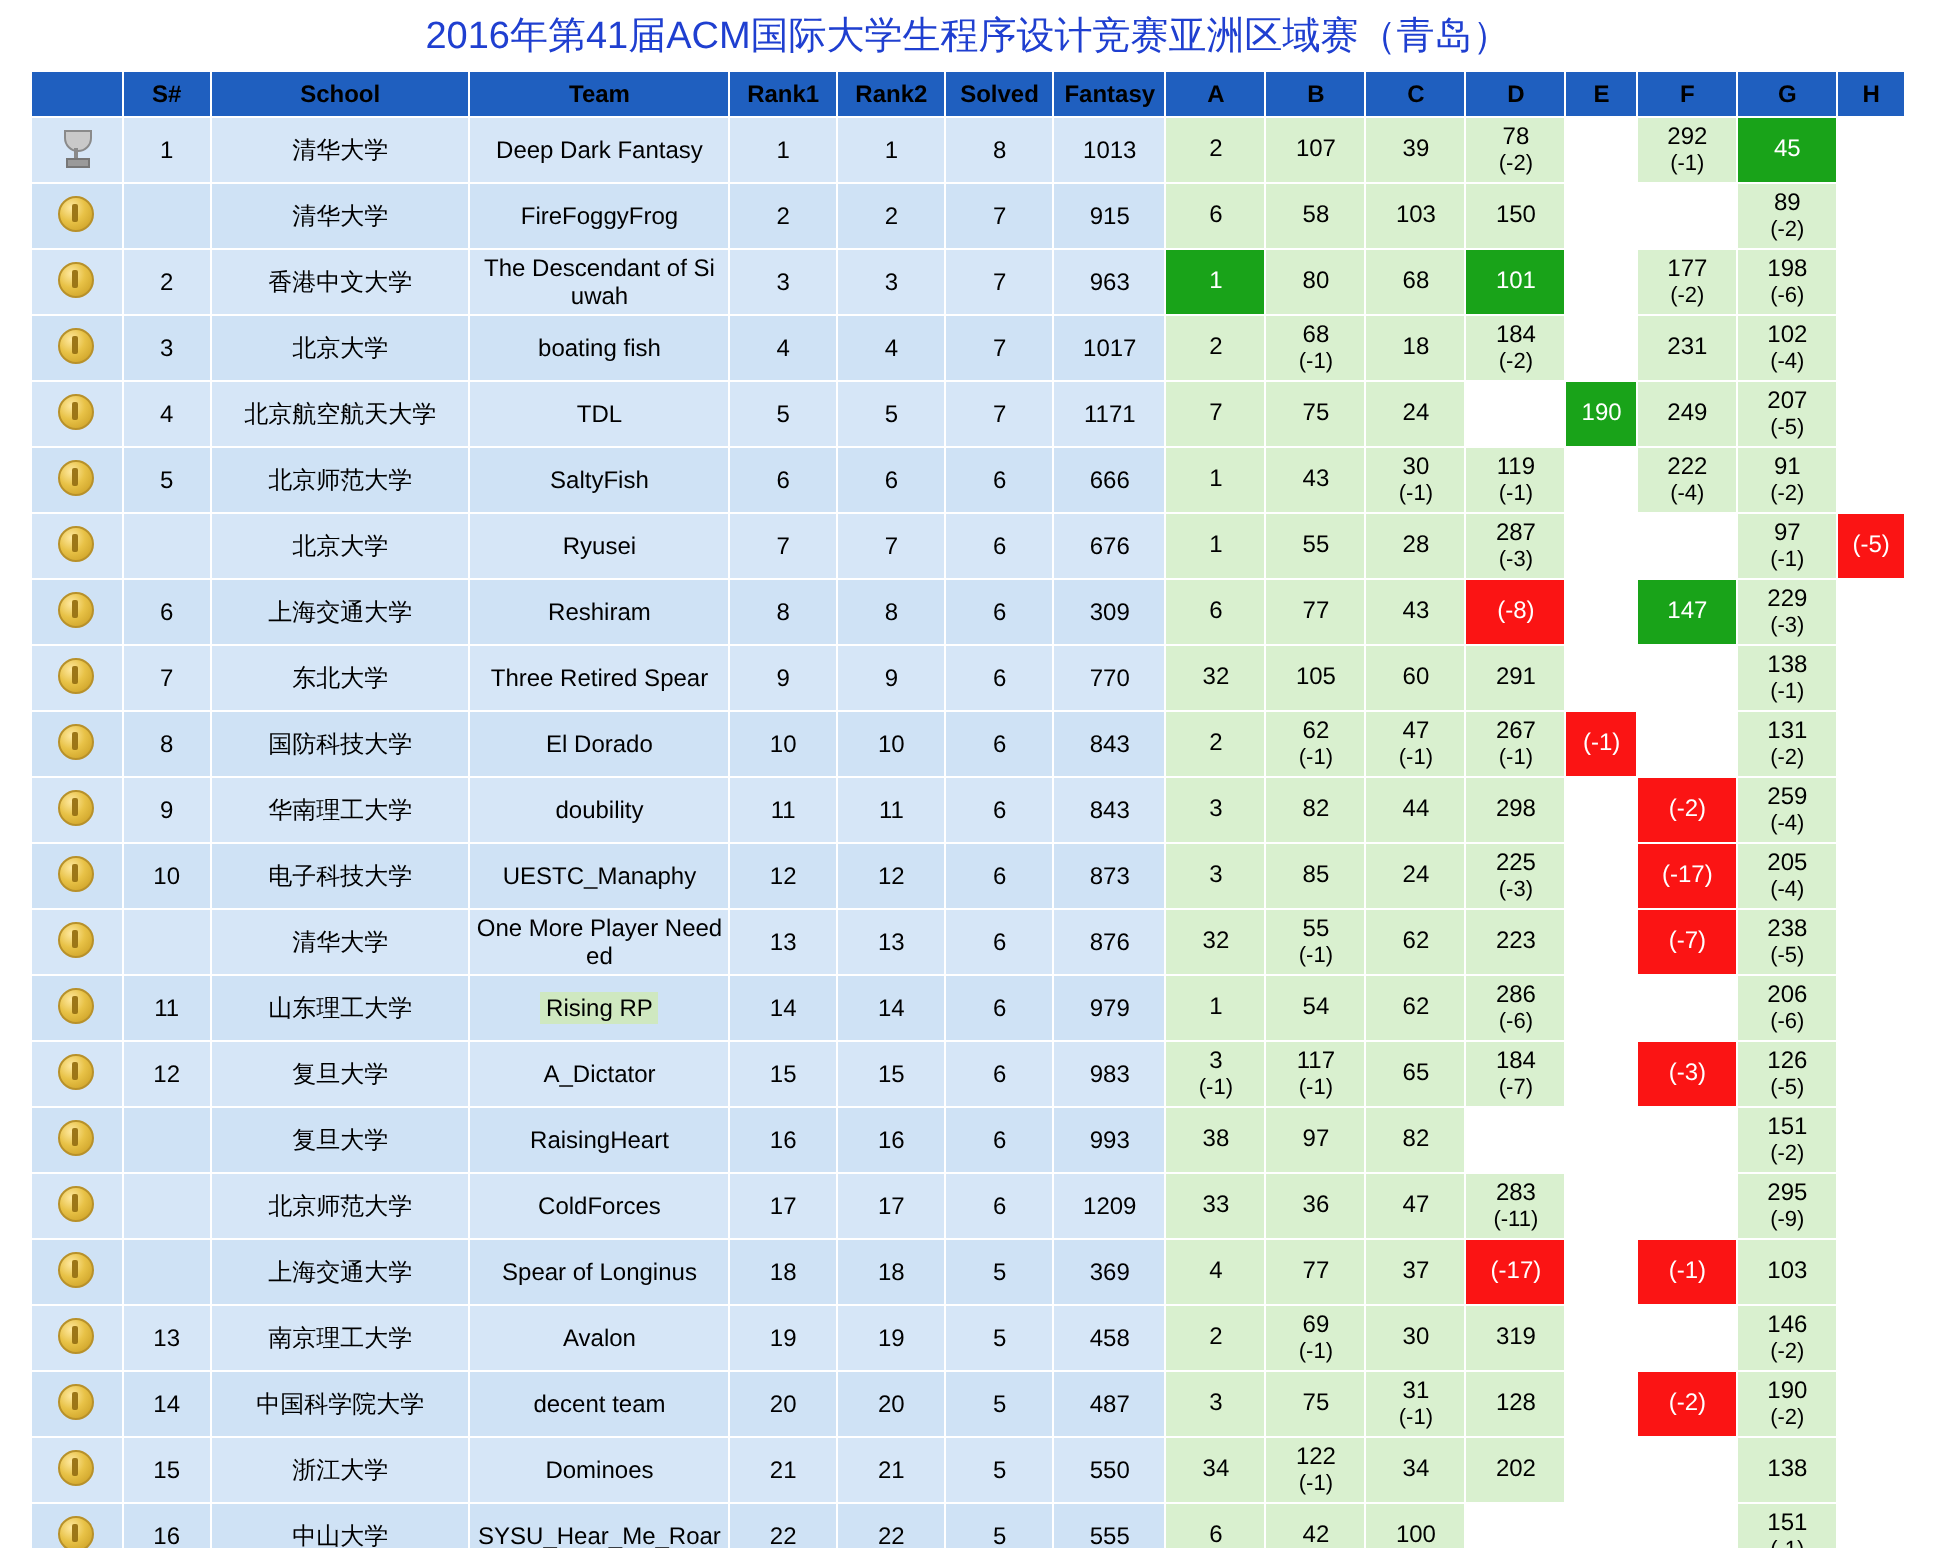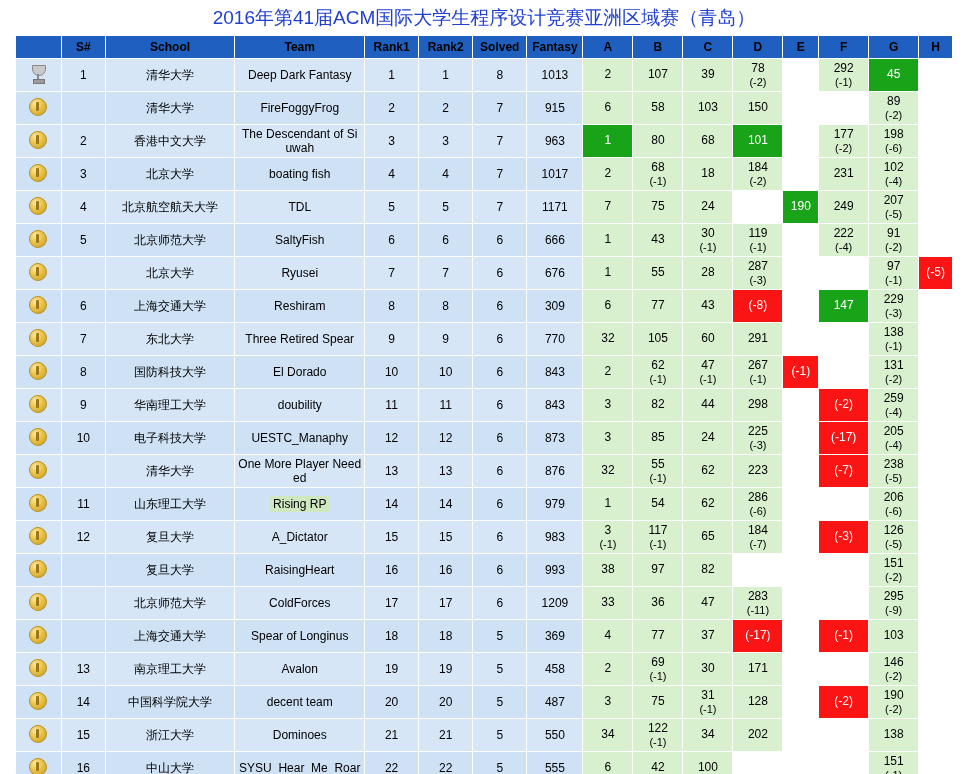--- a/index.html
+++ b/index.html
@@ -492,21 +492,21 @@
         <td class="rank">13</td>
         <td class="school">南京理工大学</td>
         <td class="team">Avalon</td>
         <td class="r1">19</td>
         <td class="r2">19</td>
         <td class="solved">5</td>
         <td class="penalty">458</td>
         <td class="prob p-solved"><span>2</span></td>
         <td class="prob p-solved"><span>69</span><span class="sub">(-1)</span></td>
         <td class="prob p-solved"><span>30</span></td>
-        <td class="prob p-solved"><span>171</span></td>
+        <td class="prob p-solved"><span>319</span></td>
         <td class="prob p-none"></td>
         <td class="prob p-empty"></td>
         <td class="prob p-solved"><span>146</span><span class="sub">(-2)</span></td>
         <td class="prob p-none"></td>
       </tr>
       <tr class="alt">
         <td class="medal"><span class="icon-wrap"><span class="medal-circle"></span></span></td>
         <td class="rank">14</td>
         <td class="school">中国科学院大学</td>
         <td class="team">decent team</td>

